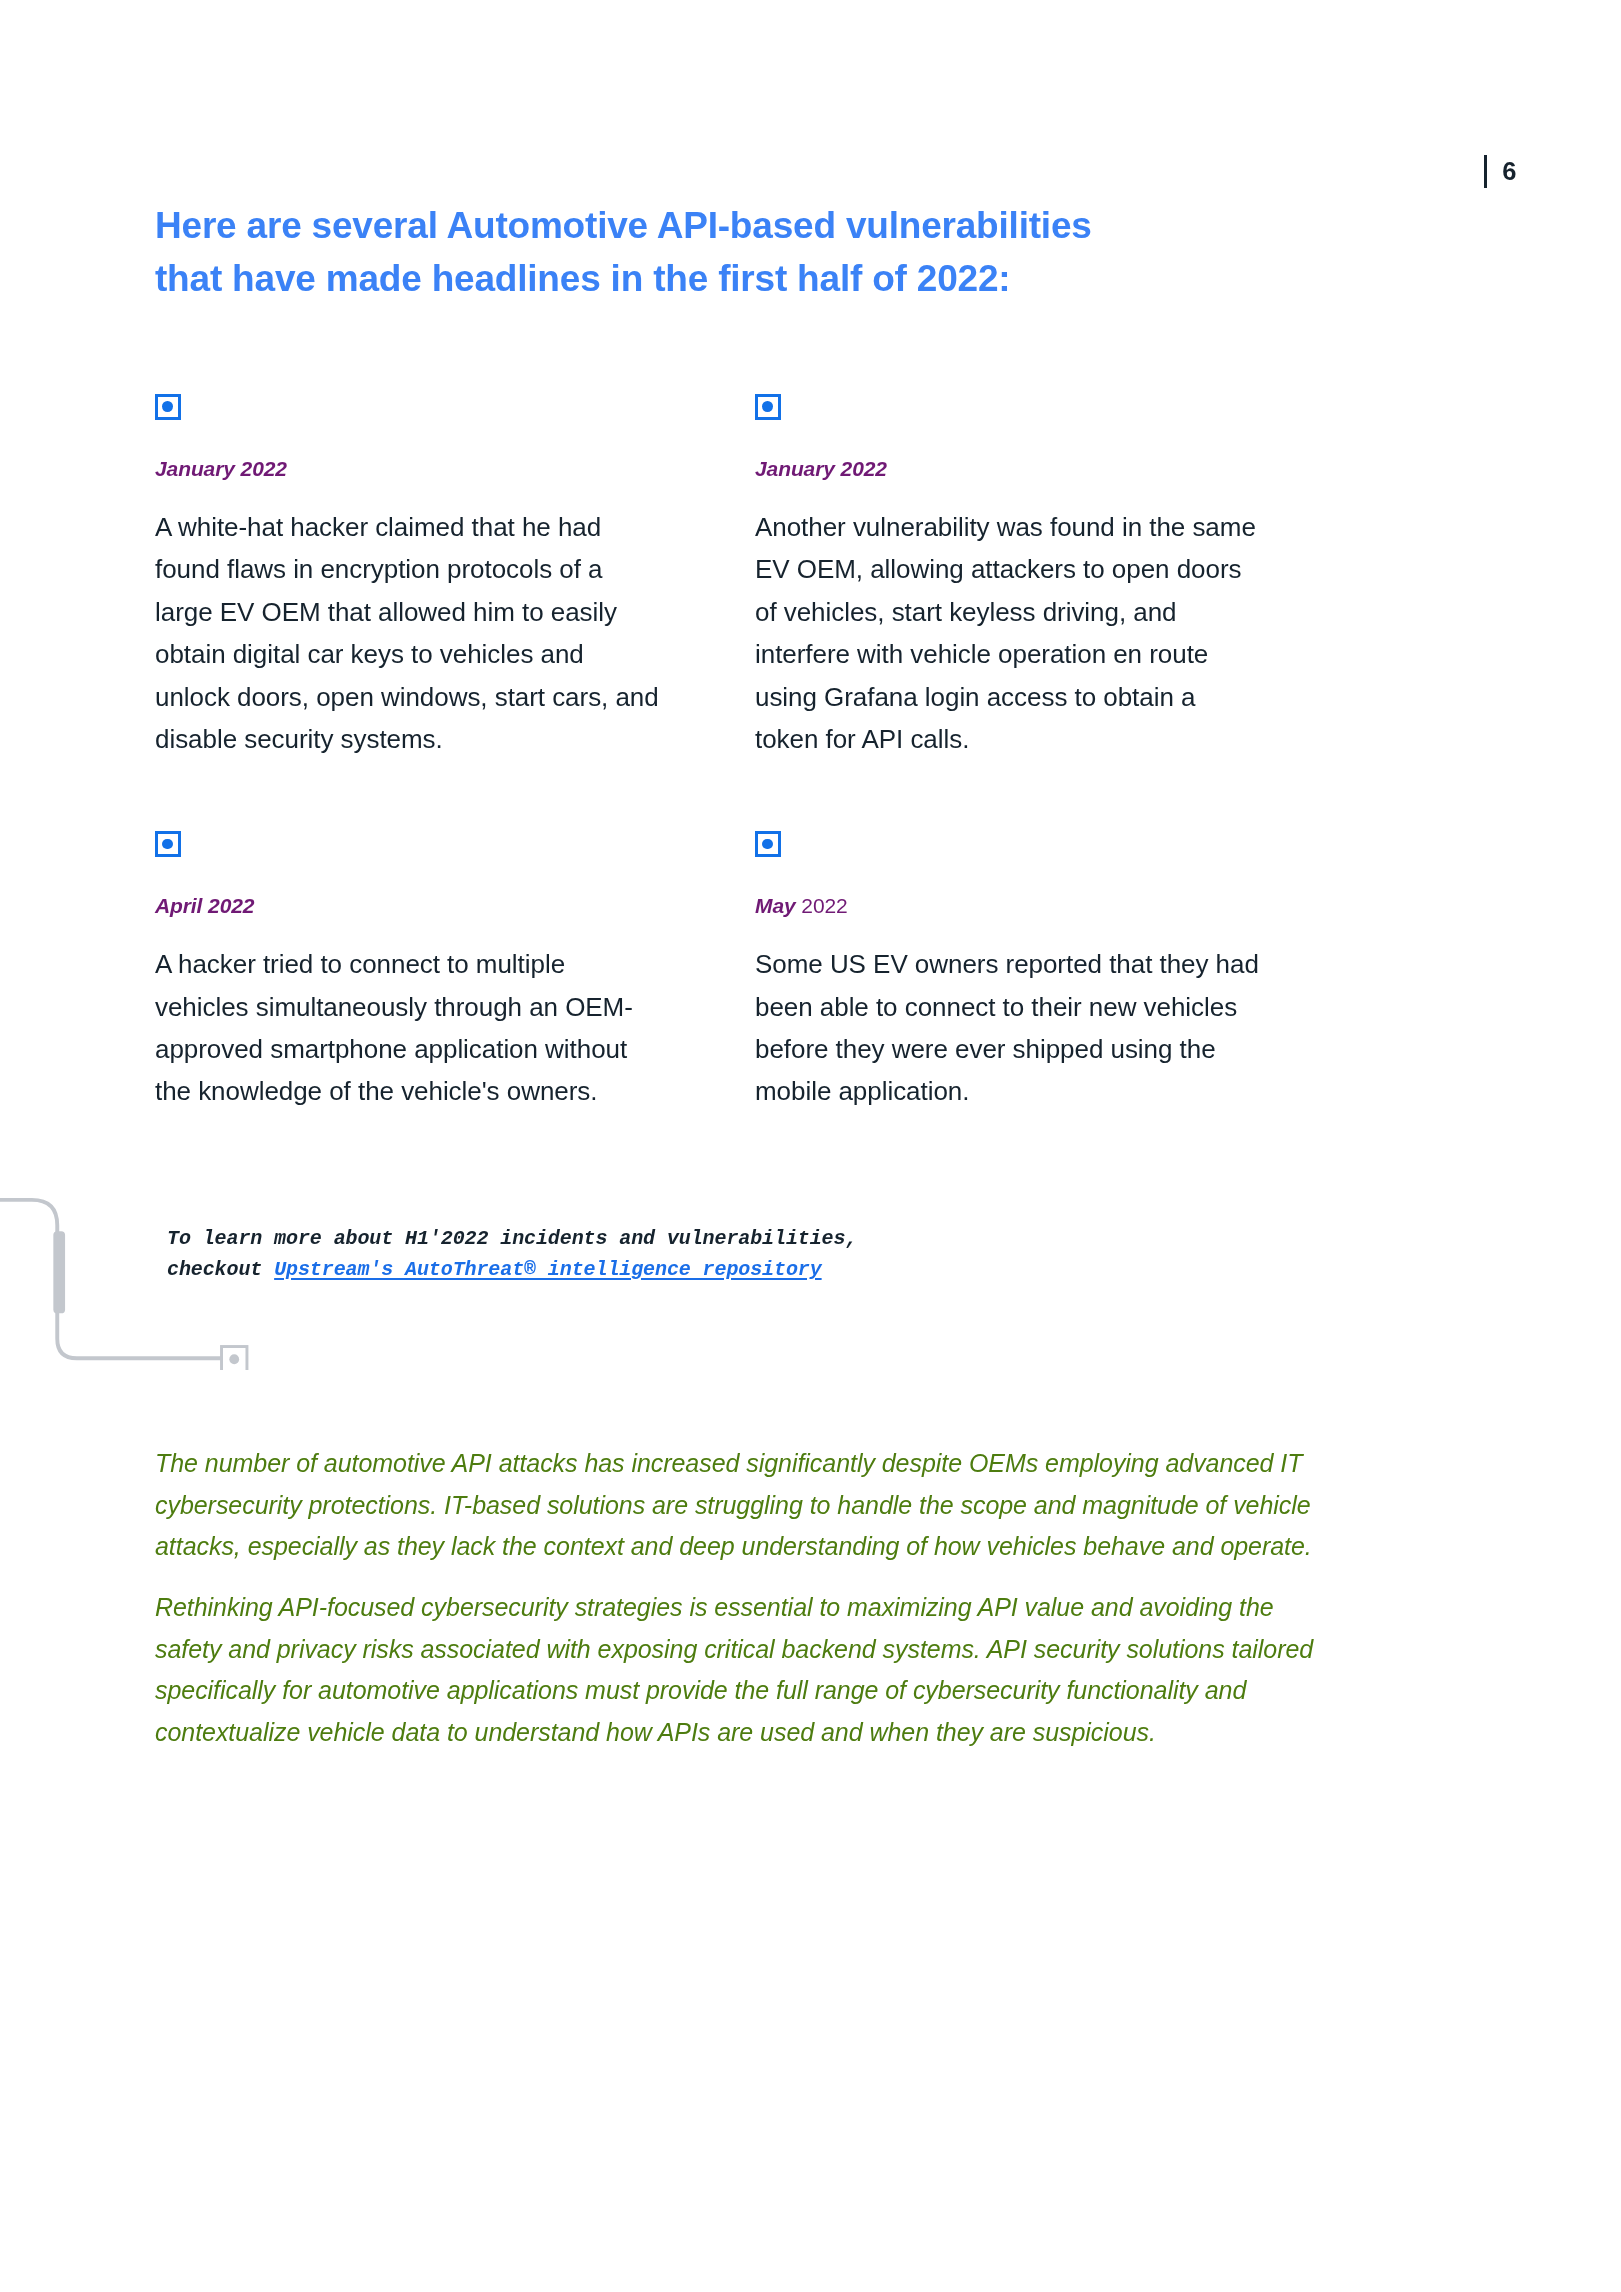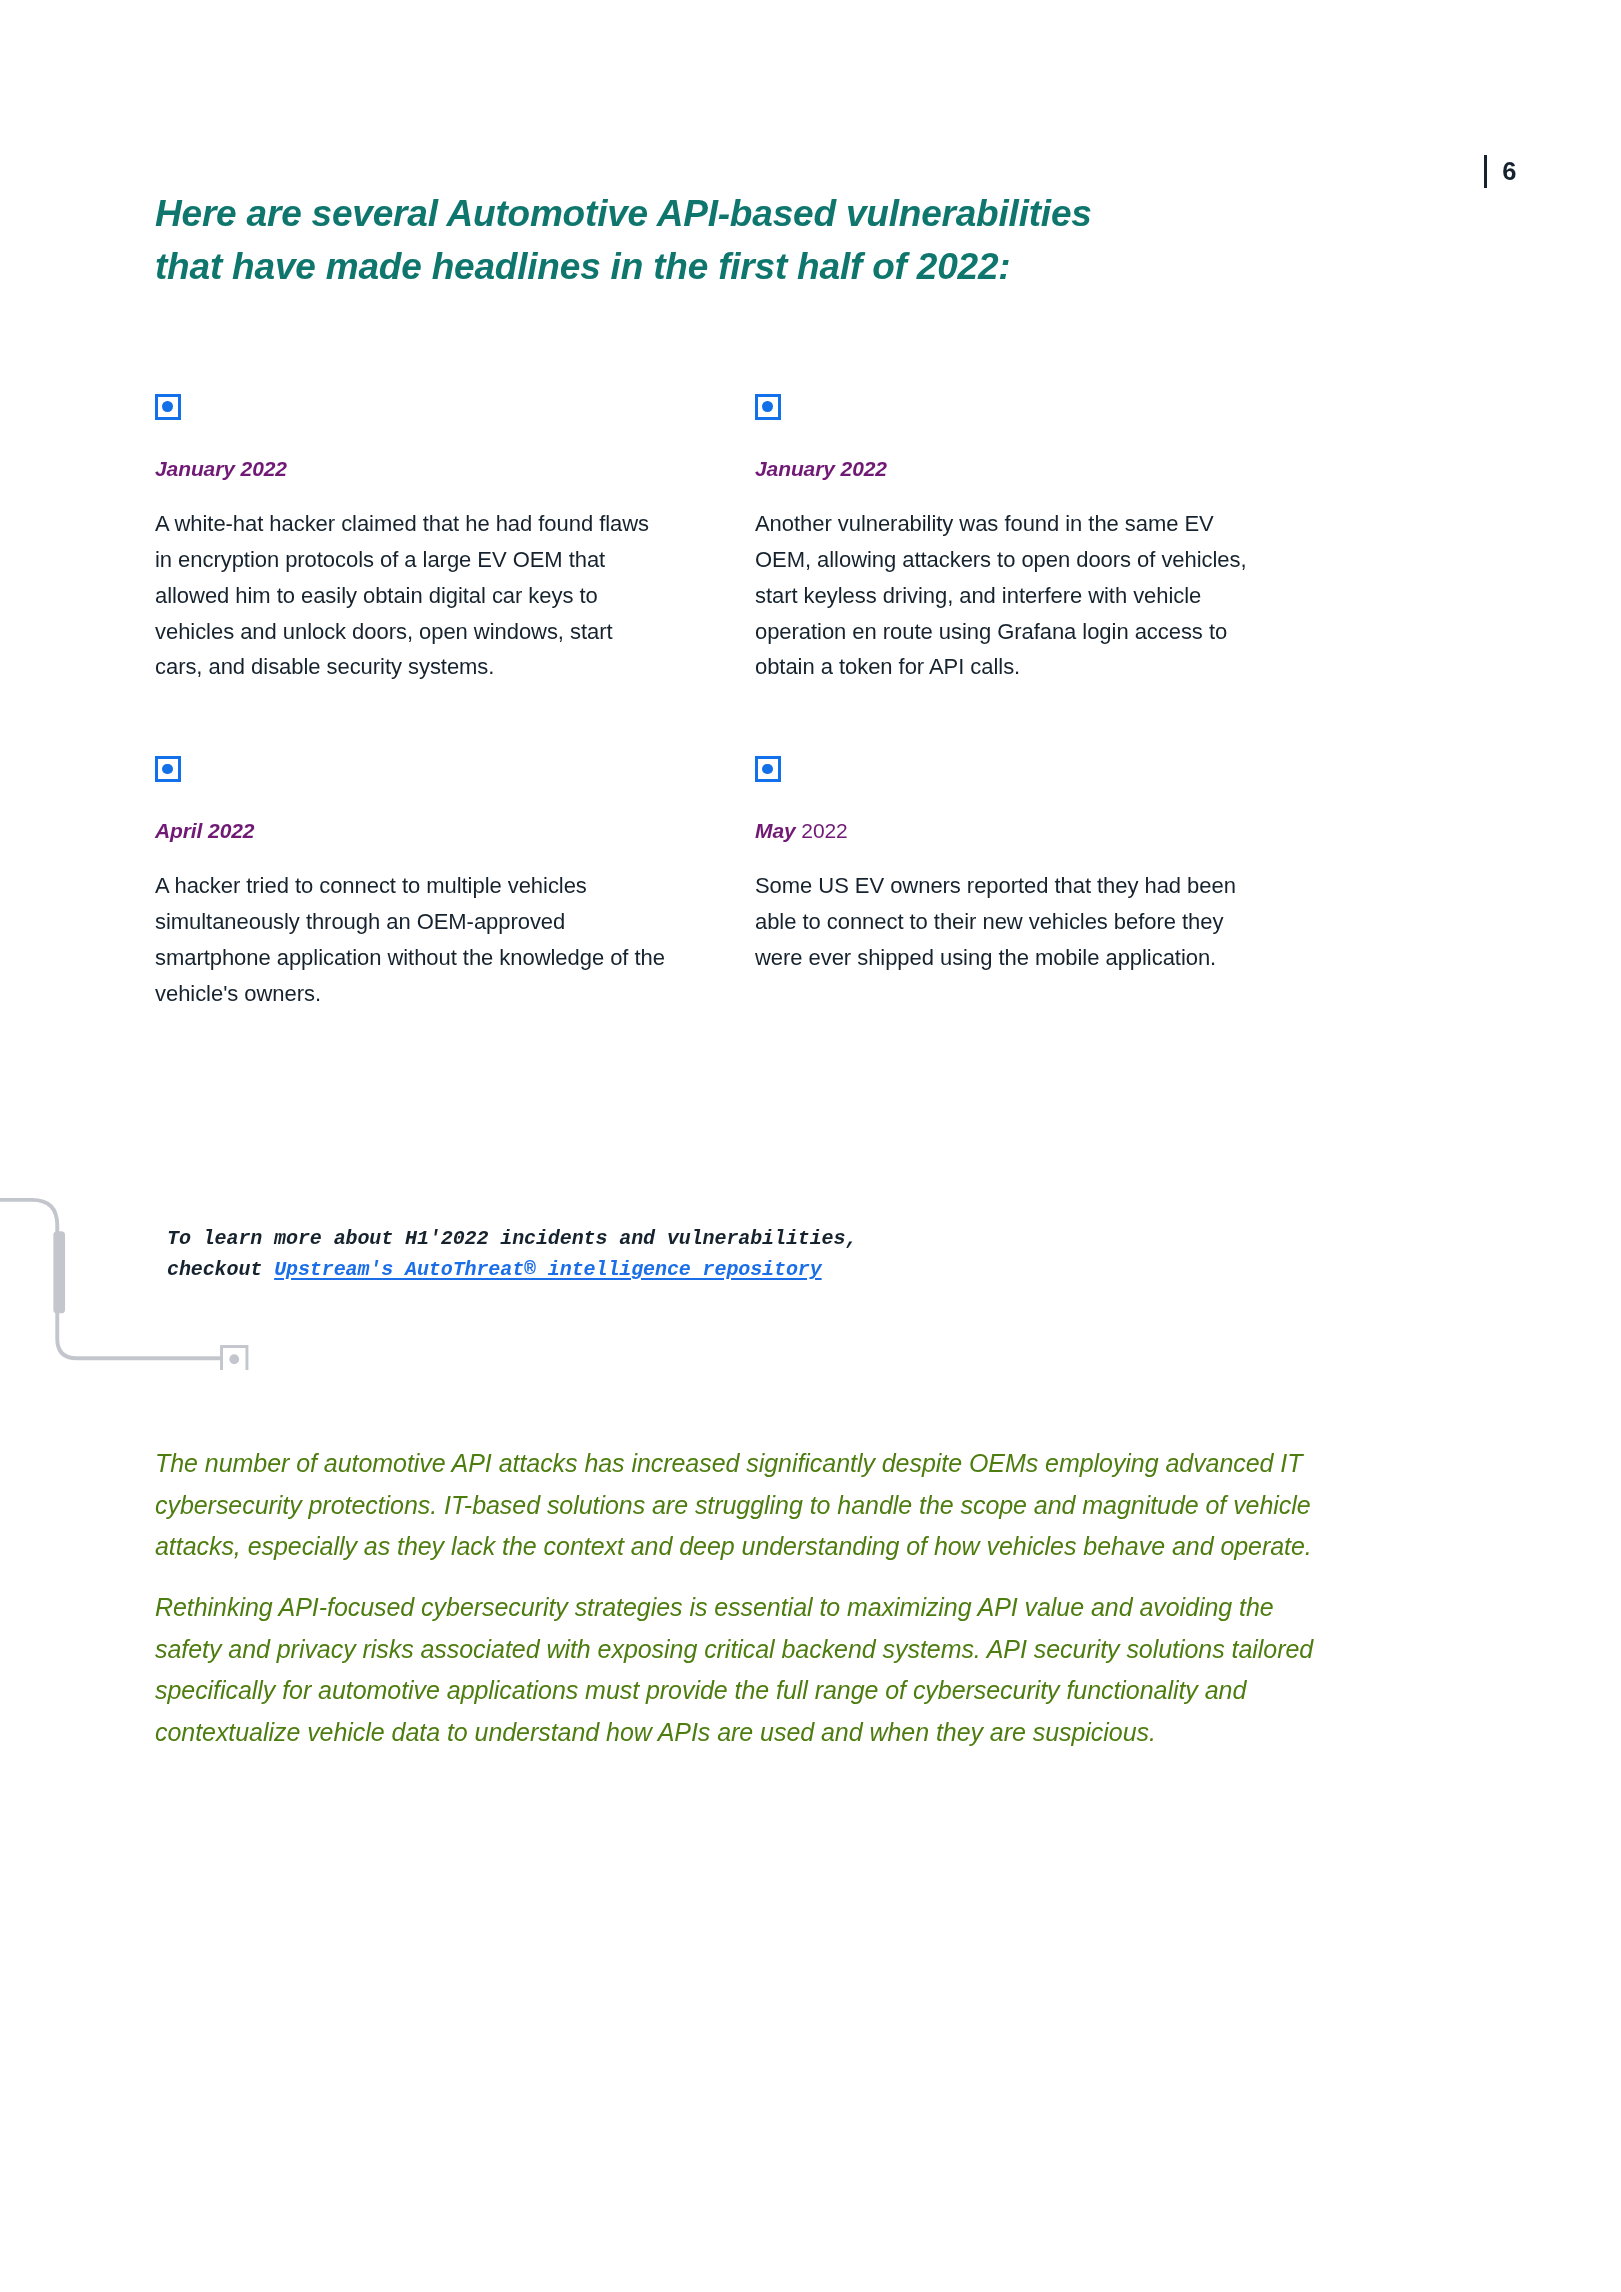--- a/index.html
+++ b/index.html
@@ -41,27 +41,26 @@
     font-size: 25.5px;
     font-weight: 700;
     color: #16232e;
     letter-spacing: 0.5px;
     line-height: 1;
   }
 
   
   .heading {
     position: absolute;
-    top: 162px;
+    top: 174px;
     left: 155px;
     width: 1078px;
-    color: #0f766e;
+    color: #3b82f6;
     font-size: 37px;
     font-weight: 700;
-    font-style: italic;
     line-height: 1.45;
     letter-spacing: -0.2px;
   }
   .heading .hl {
     display: block;
   }
 
   
   .incidents {
     position: absolute;
@@ -100,21 +99,21 @@
     font-style: italic;
     color: #701a75;
     margin: 0 0 25.5px 0;
     letter-spacing: -0.1px;
   }
   .incident-date .plain {
     font-style: normal;
     font-weight: 400;
   }
   .incident-body {
-    font-size: 22px;
+    font-size: 26px;
     line-height: 1.63;
     color: #16232e;
     margin: 0;
     letter-spacing: -0.05px;
   }
 
   
   .callout {
     position: absolute;
     top: 1211px;

